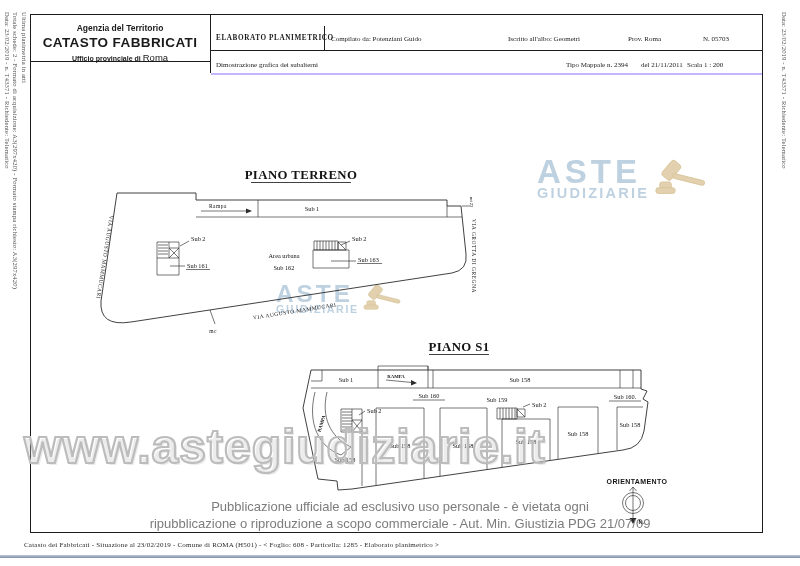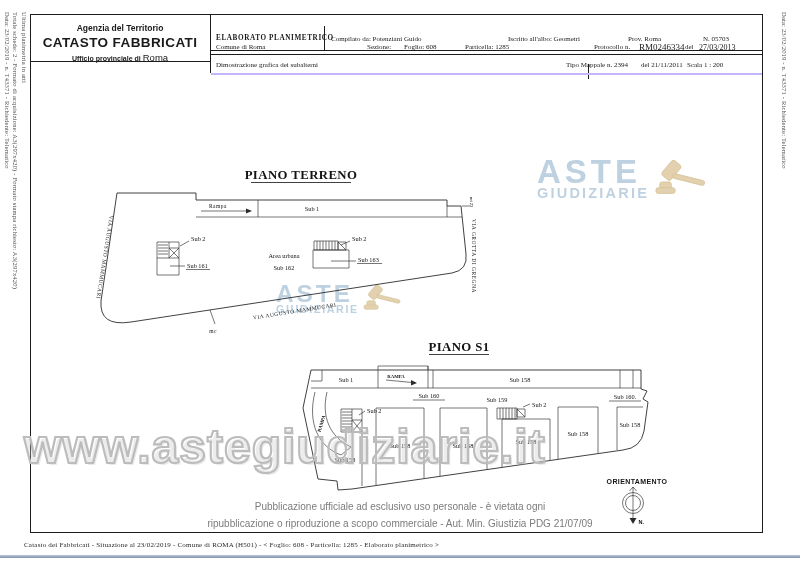--- a/index.html
+++ b/index.html
@@ -54,21 +54,21 @@
   .t6   { font-size:6.3px; }
   .t5   { font-size:5.5px; letter-spacing:0.5px; }
   .t45  { font-size:4.8px; font-weight:bold; }
   .t42  { font-size:4.4px; }
   .ptitle { font-size:12.8px; font-weight:bold; letter-spacing:0.4px; }
   .osans { font-family:"Liberation Sans",sans-serif; font-size:7px; font-weight:bold; letter-spacing:0.4px; }
   .nsans { font-family:"Liberation Sans",sans-serif; font-size:5.5px; font-weight:bold; }
 
   
   .disclaimer { position:absolute; left:110px; top:499px; width:580px; text-align:center; z-index:4;
-                font-family:"Liberation Sans",sans-serif; font-size:10px; line-height:16.5px; color:#7c7c7c; }
+                font-family:"Liberation Sans",sans-serif; font-size:13px; line-height:16.5px; color:#7c7c7c; }
   .footer { position:absolute; left:24px; top:541px; font-size:7px; color:#2a2a2a; letter-spacing:0.2px; }
   .bbar { position:absolute; left:0; top:555px; width:800px; height:3px;
           background:linear-gradient(to bottom,#bfc9d8,#7e90ac); }
 </style>
 </head>
 <body>
 
 <div class="page">
 
   <div class="vtext" style="left:10.5px; top:12px;">Data: 23/02/2019 - n. T43371 - Richiedente: Telematico</div>
@@ -88,31 +88,20 @@
   </div>
 
   <div class="itable">
     <div class="irow r1">
       <span class="cell doc-type">ELABORATO PLANIMETRICO</span>
       <span class="vline-a"></span>
       <span class="cell" style="left:120px; top:9px;">Compilato da: Potenziani Guido</span>
       <span class="cell" style="left:297px; top:9px;">Iscritto all'albo: Geometri</span>
       <span class="cell" style="left:417px; top:9px;">Prov. Roma</span>
       <span class="cell" style="left:492px; top:9px;">N. 05703</span>
-    </div>
-    <div class="irow r2">
-      <span class="cell" style="left:5px; top:4px;">Comune di Roma</span>
-      <span class="cell" style="left:156px; top:4px;">Sezione:</span>
-      <span class="cell" style="left:193px; top:4px;">Foglio: 608</span>
-      <span class="cell" style="left:254px; top:4px;">Particella: 1285</span>
-      <span class="vline-b"></span>
-      <span class="cell" style="left:383px; top:4px;">Protocollo n.</span>
-      <span class="cell proto-num" style="left:428px; top:3px;">RM0246334</span>
-      <span class="cell" style="left:474px; top:4px;">del</span>
-      <span class="cell proto-date" style="left:488px; top:3.5px;">27/03/2013</span>
     </div>
     <div class="irow r3">
       <span class="cell" style="left:5px; top:6px;">Dimostrazione grafica dei subalterni</span>
       <span class="cell" style="left:355px; top:6px;">Tipo Mappale n. 2394</span>
       <span class="cell" style="left:430px; top:6px;">del 21/11/2011</span>
       <span class="cell" style="left:476px; top:6px;">Scala 1 : 200</span>
     </div>
   </div>
 
   <div class="logo logo-one">

